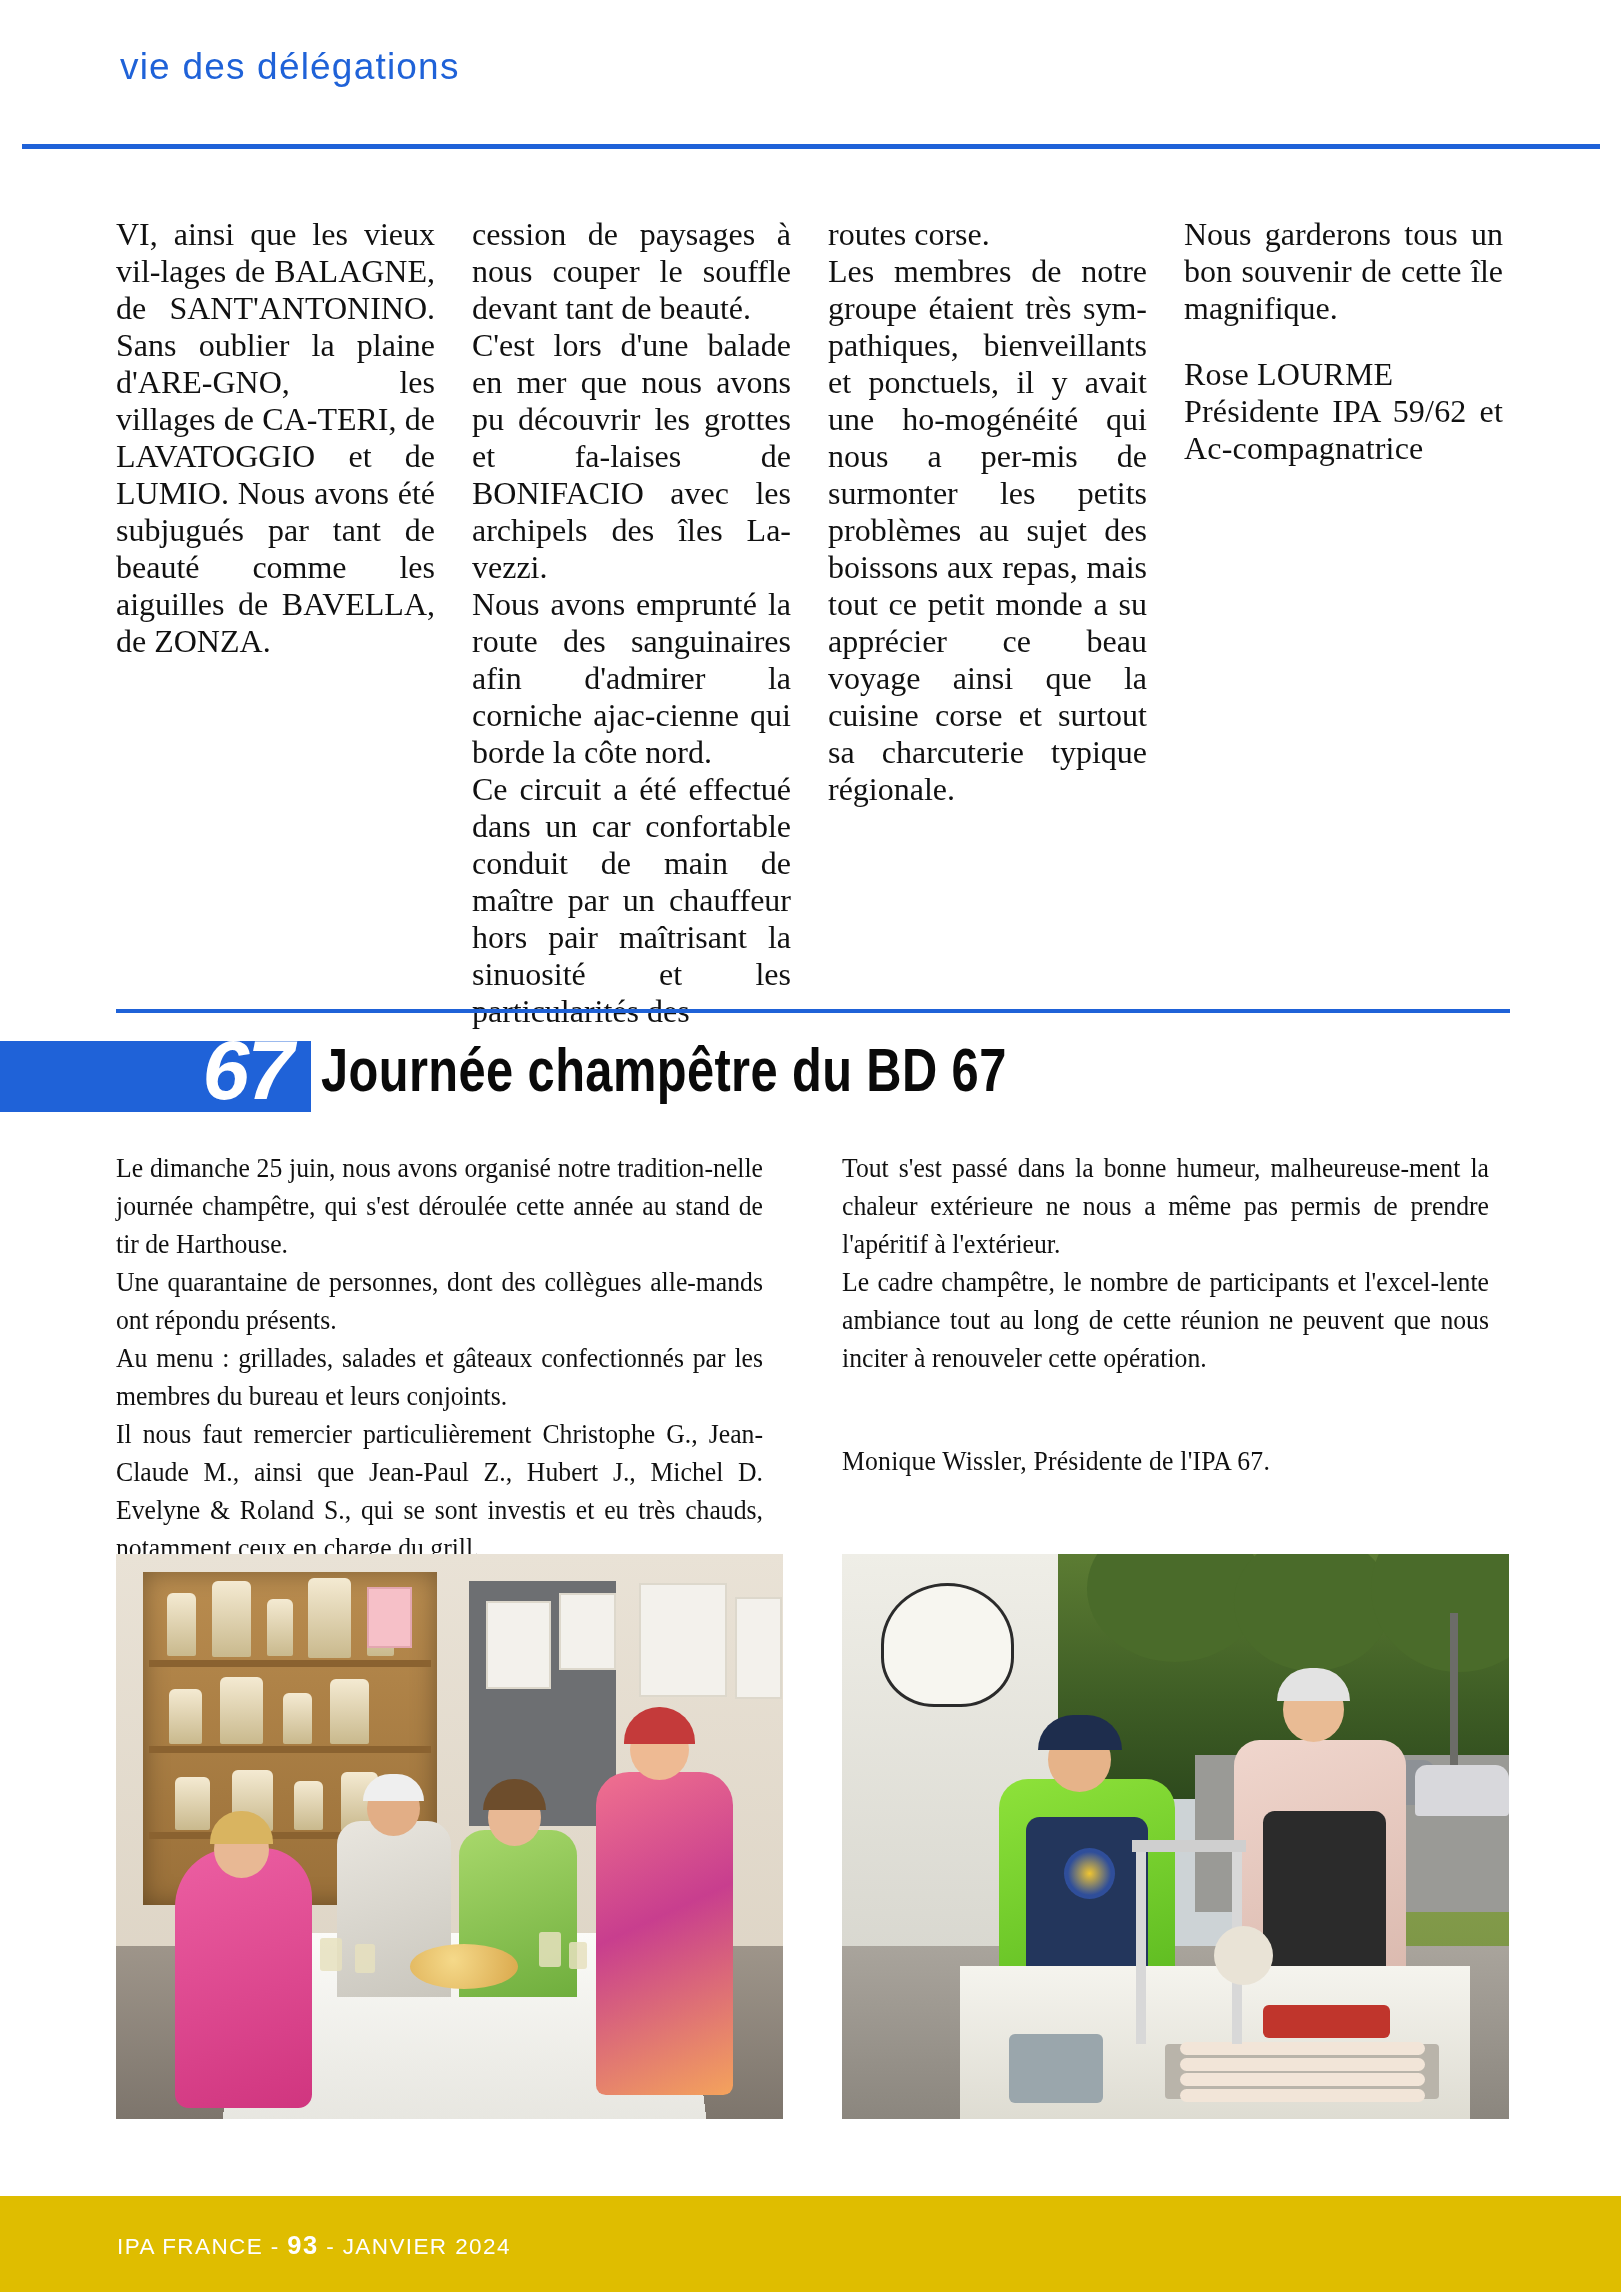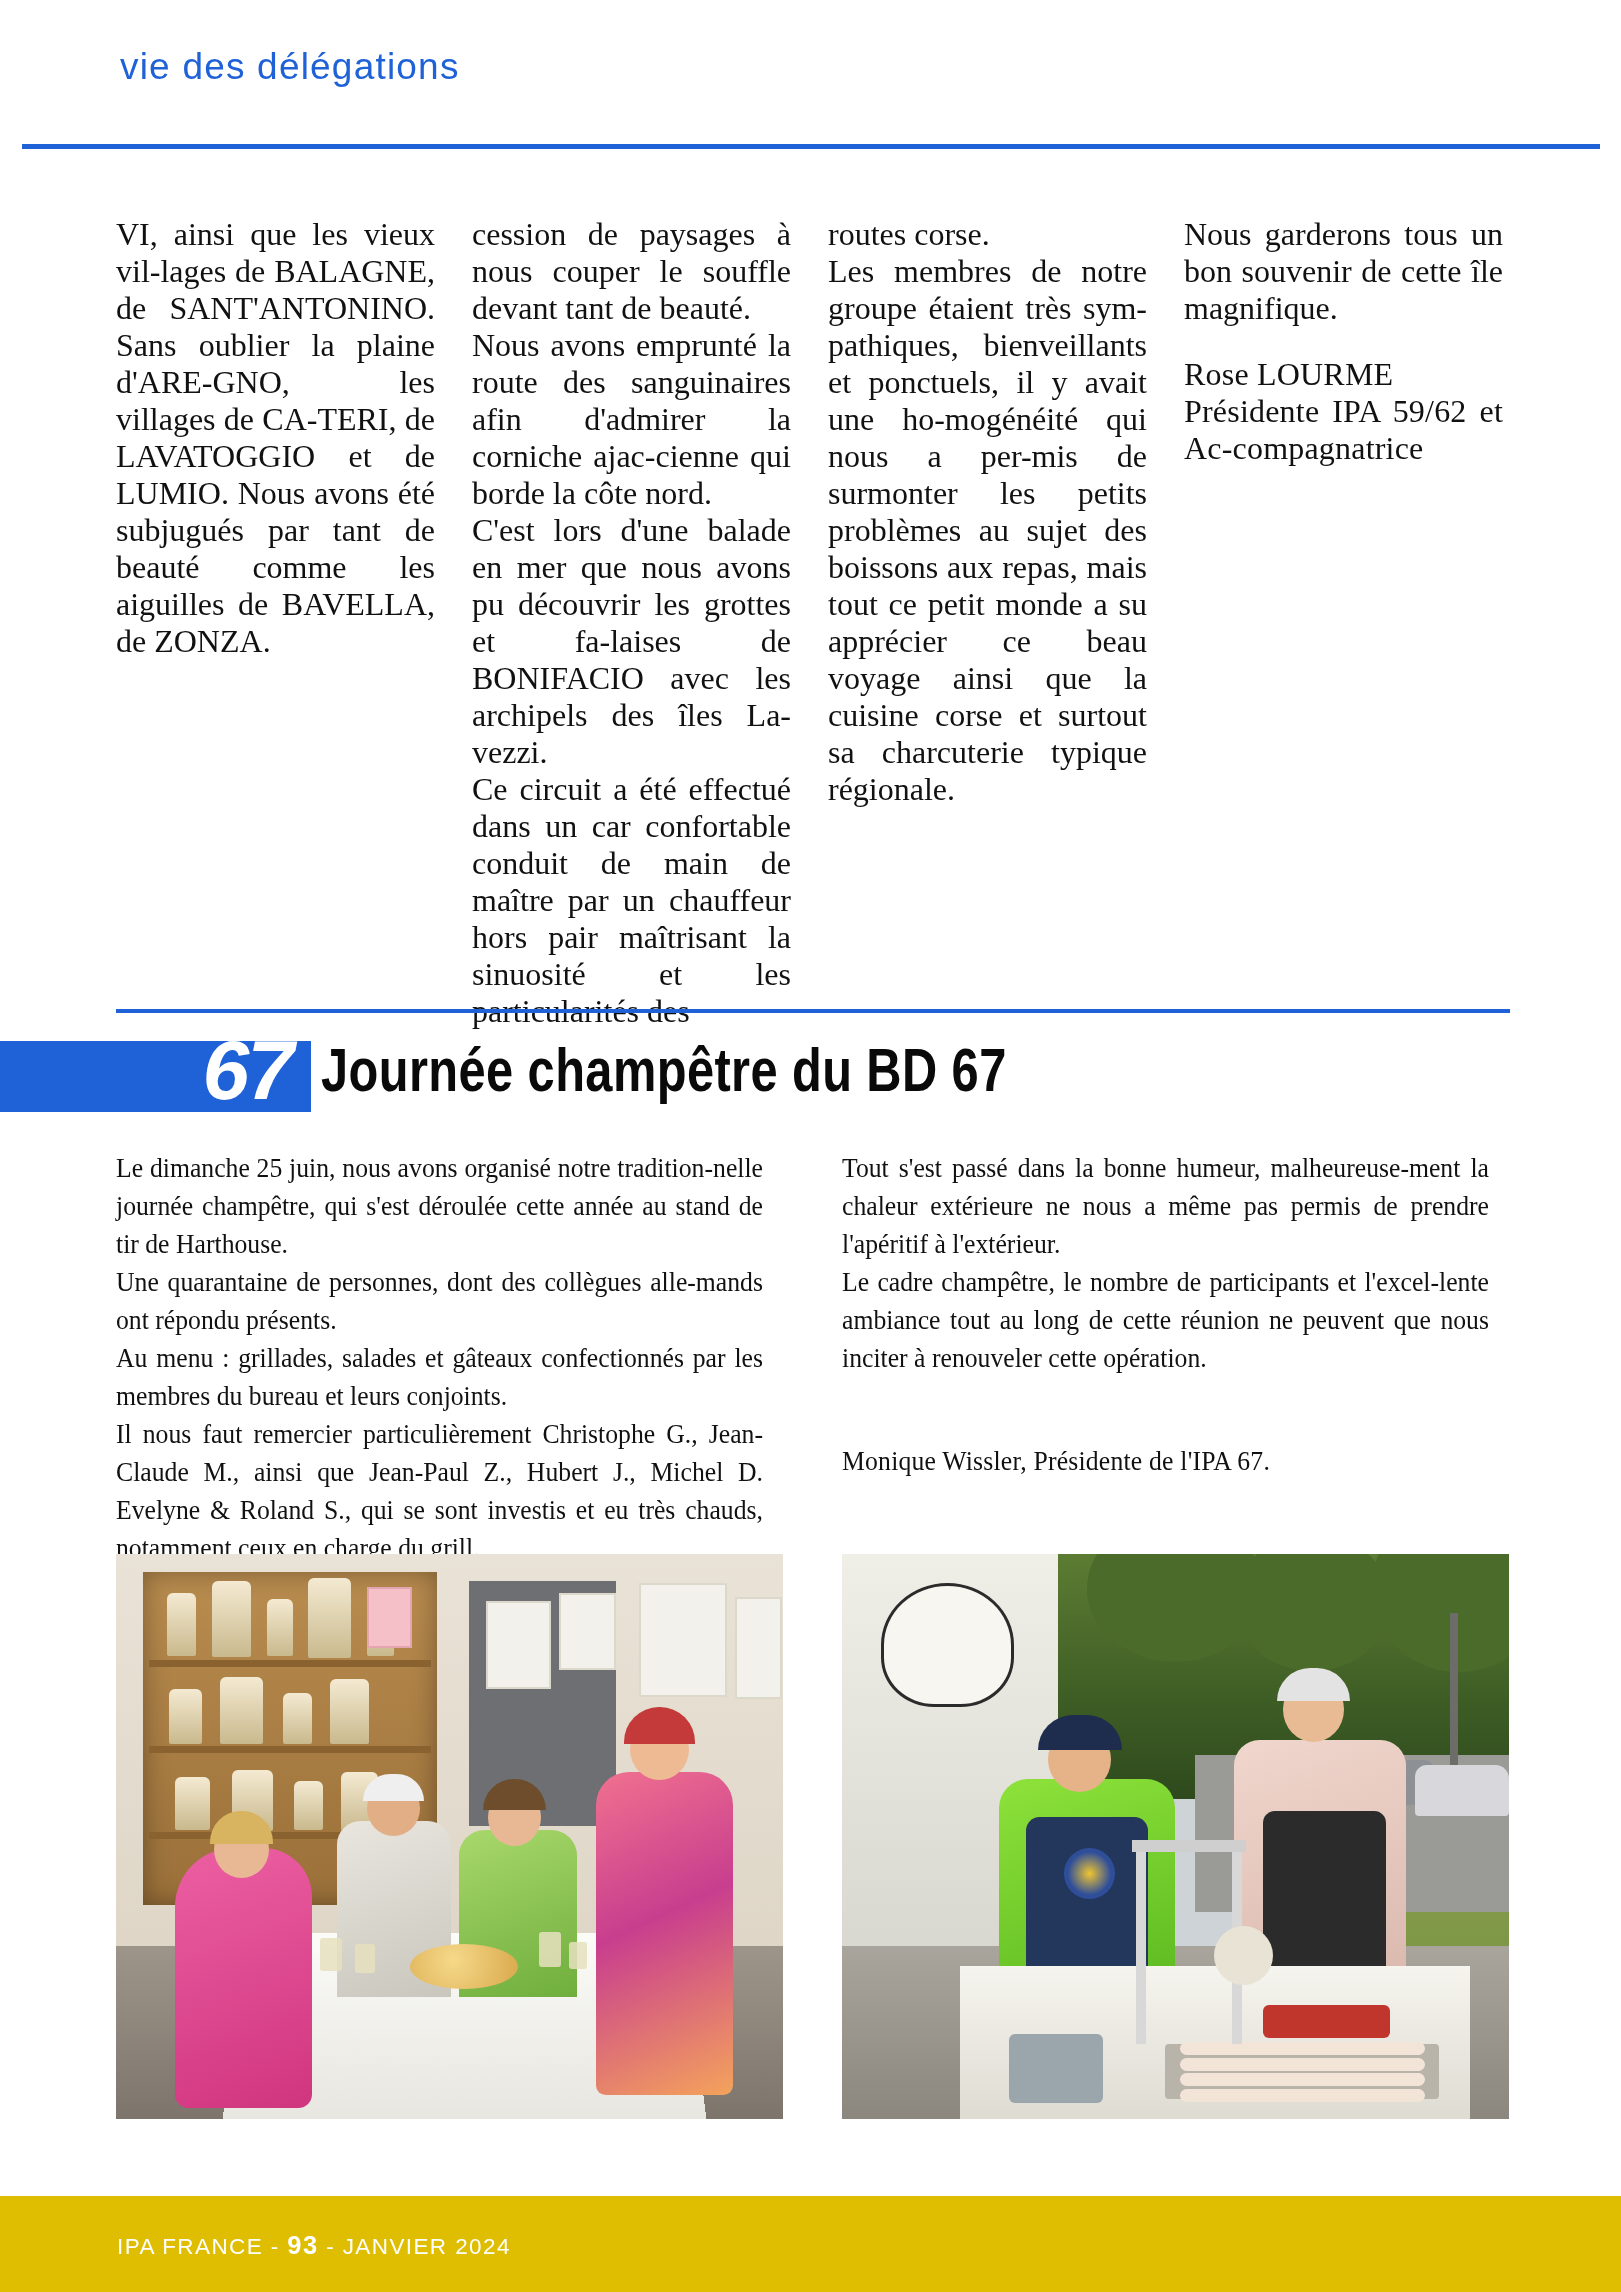--- a/index.html
+++ b/index.html
@@ -269,22 +269,22 @@
 </div>
 
 <div class="article-corse">
 
   <div class="col">
     <p>VI, ainsi que les vieux vil-lages de BALAGNE, de SANT'ANTONINO. Sans oublier la plaine d'ARE-GNO, les villages de CA-TERI, de LAVATOGGIO et de LUMIO. Nous avons été subjugués par tant de beauté comme les aiguilles de BAVELLA, de ZONZA.</p>
   </div>
 
   <div class="col">
     <p>cession de paysages à nous couper le souffle devant tant de beauté.</p>
+    <p>C'est lors d'une balade en mer que nous avons pu découvrir les grottes et fa-laises de BONIFACIO avec les archipels des îles La-vezzi.</p>
     <p>Nous avons emprunté la route des sanguinaires afin d'admirer la corniche ajac-cienne qui borde la côte nord.</p>
-    <p>C'est lors d'une balade en mer que nous avons pu découvrir les grottes et fa-laises de BONIFACIO avec les archipels des îles La-vezzi.</p>
     <p>Ce circuit a été effectué dans un car confortable conduit de main de maître par un chauffeur hors pair maîtrisant la sinuosité et les particularités des</p>
   </div>
 
   <div class="col">
     <p>routes corse.</p>
     <p>Les membres de notre groupe étaient très sym-pathiques, bienveillants et ponctuels, il y avait une ho-mogénéité qui nous a per-mis de surmonter les petits problèmes au sujet des boissons aux repas, mais tout ce petit monde a su apprécier ce beau voyage ainsi que la cuisine corse et surtout sa charcuterie typique régionale.</p>
   </div>
 
   <div class="col">
     <p>Nous garderons tous un bon souvenir de cette île magnifique.</p>

